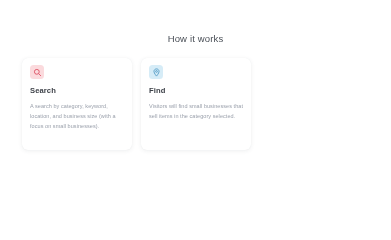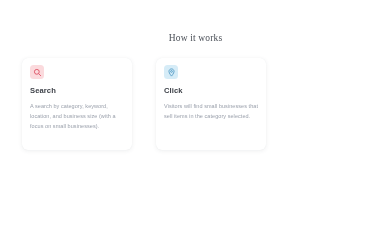--- a/index.html
+++ b/index.html
@@ -9,27 +9,26 @@
     font-family:"Liberation Sans", sans-serif;
     overflow:hidden;
   }
   .page { position:relative; width:391px; height:220px; background:#fff; }
 
   .section-title {
     position:absolute; top:33px; left:0; width:391px;
     text-align:center;
     font-size:9.5px; font-weight:400; letter-spacing:.15px;
     color:#4a4f57;
-    font-family:Liberation Serif, serif;
   }
 
   .cards {
     position:absolute; top:58px; left:22px;
     width:345px; height:92px;
-    display:flex; gap:24px;
+    display:flex; gap:9px;
   }
 
   .card {
     position:relative;
     width:110px; height:92px;
     background:#ffffff;
     border-radius:6px;
     box-shadow:0 1px 4px rgba(60,64,80,.085), 0 0 1px rgba(60,64,80,.07);
     padding:7px 8px 8px 8px;
   }
@@ -77,19 +76,19 @@
 
     <div class="card">
       <div class="icon-tile" style="background:#d6ecf7;">
         <span>
           <svg width="9" height="9" viewBox="0 0 16 16" fill="none">
             <path d="M8 1.6c-2.5 0-4.5 2-4.5 4.5 0 3.3 4.5 8.3 4.5 8.3s4.5-5 4.5-8.3c0-2.5-2-4.5-4.5-4.5z" stroke="#3f8fbe" stroke-width="1.4" stroke-linejoin="round"></path>
             <circle cx="8" cy="6.1" r="1.6" stroke="#3f8fbe" stroke-width="1.3"></circle>
           </svg>
         </span>
       </div>
-      <div class="card-title">Click</div>
+      <div class="card-title">Find</div>
       <div class="card-body">Visitors will find small businesses that sell items in the category selected.</div>
     </div>
 
 
   </div>
 </div>
 
 </body></html>

